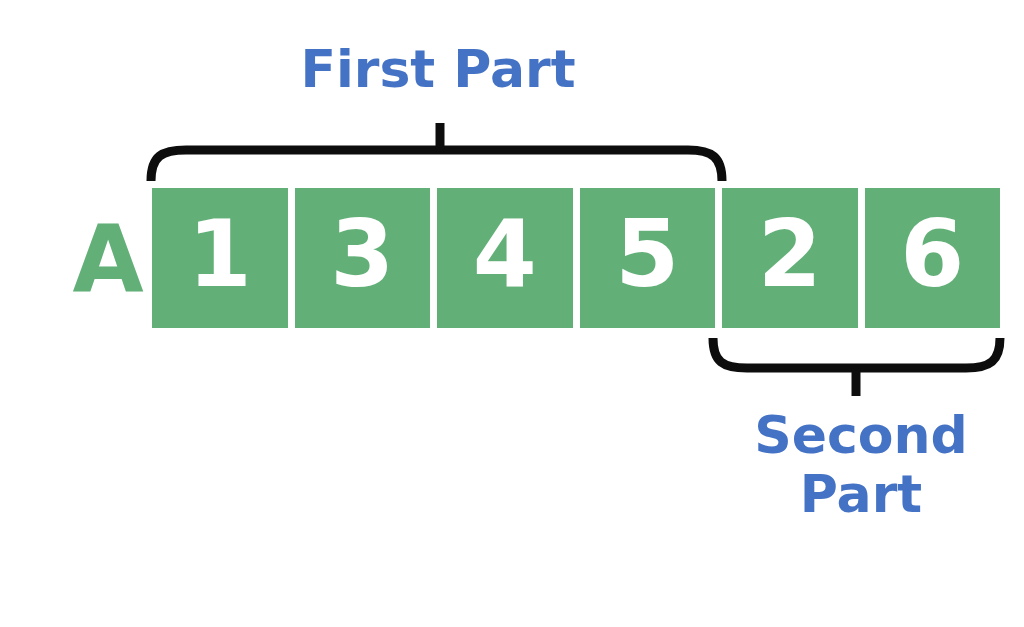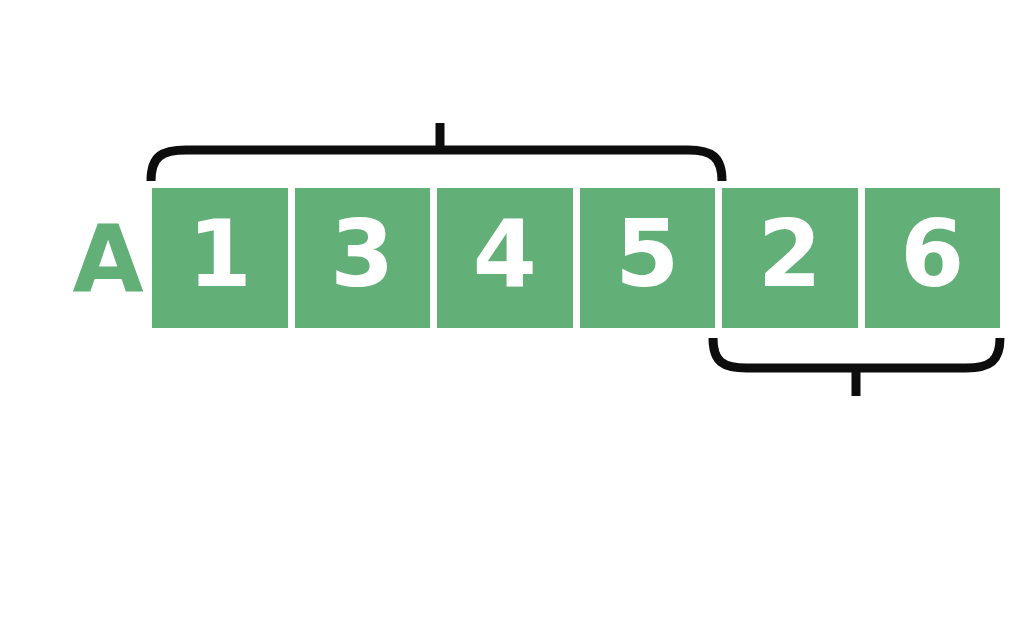--- a/index.html
+++ b/index.html
@@ -151,15 +151,18 @@
 
     <g>
       <path class="brace-path" d="M 713 338
                C 713 362, 723 368, 747 368
                L 966 368
                C 990 368, 1000 361, 1000 338"></path>
       <line class="brace-tick" x1="856" y1="368" x2="856" y2="396"></line>
     </g>
   </svg>
 
+  <div class="brace-label" id="first-part-label">First Part</div>
 
+  <div class="brace-label" id="second-part-label">Second
+Part</div>
 
 </div>
 
 </body></html>

